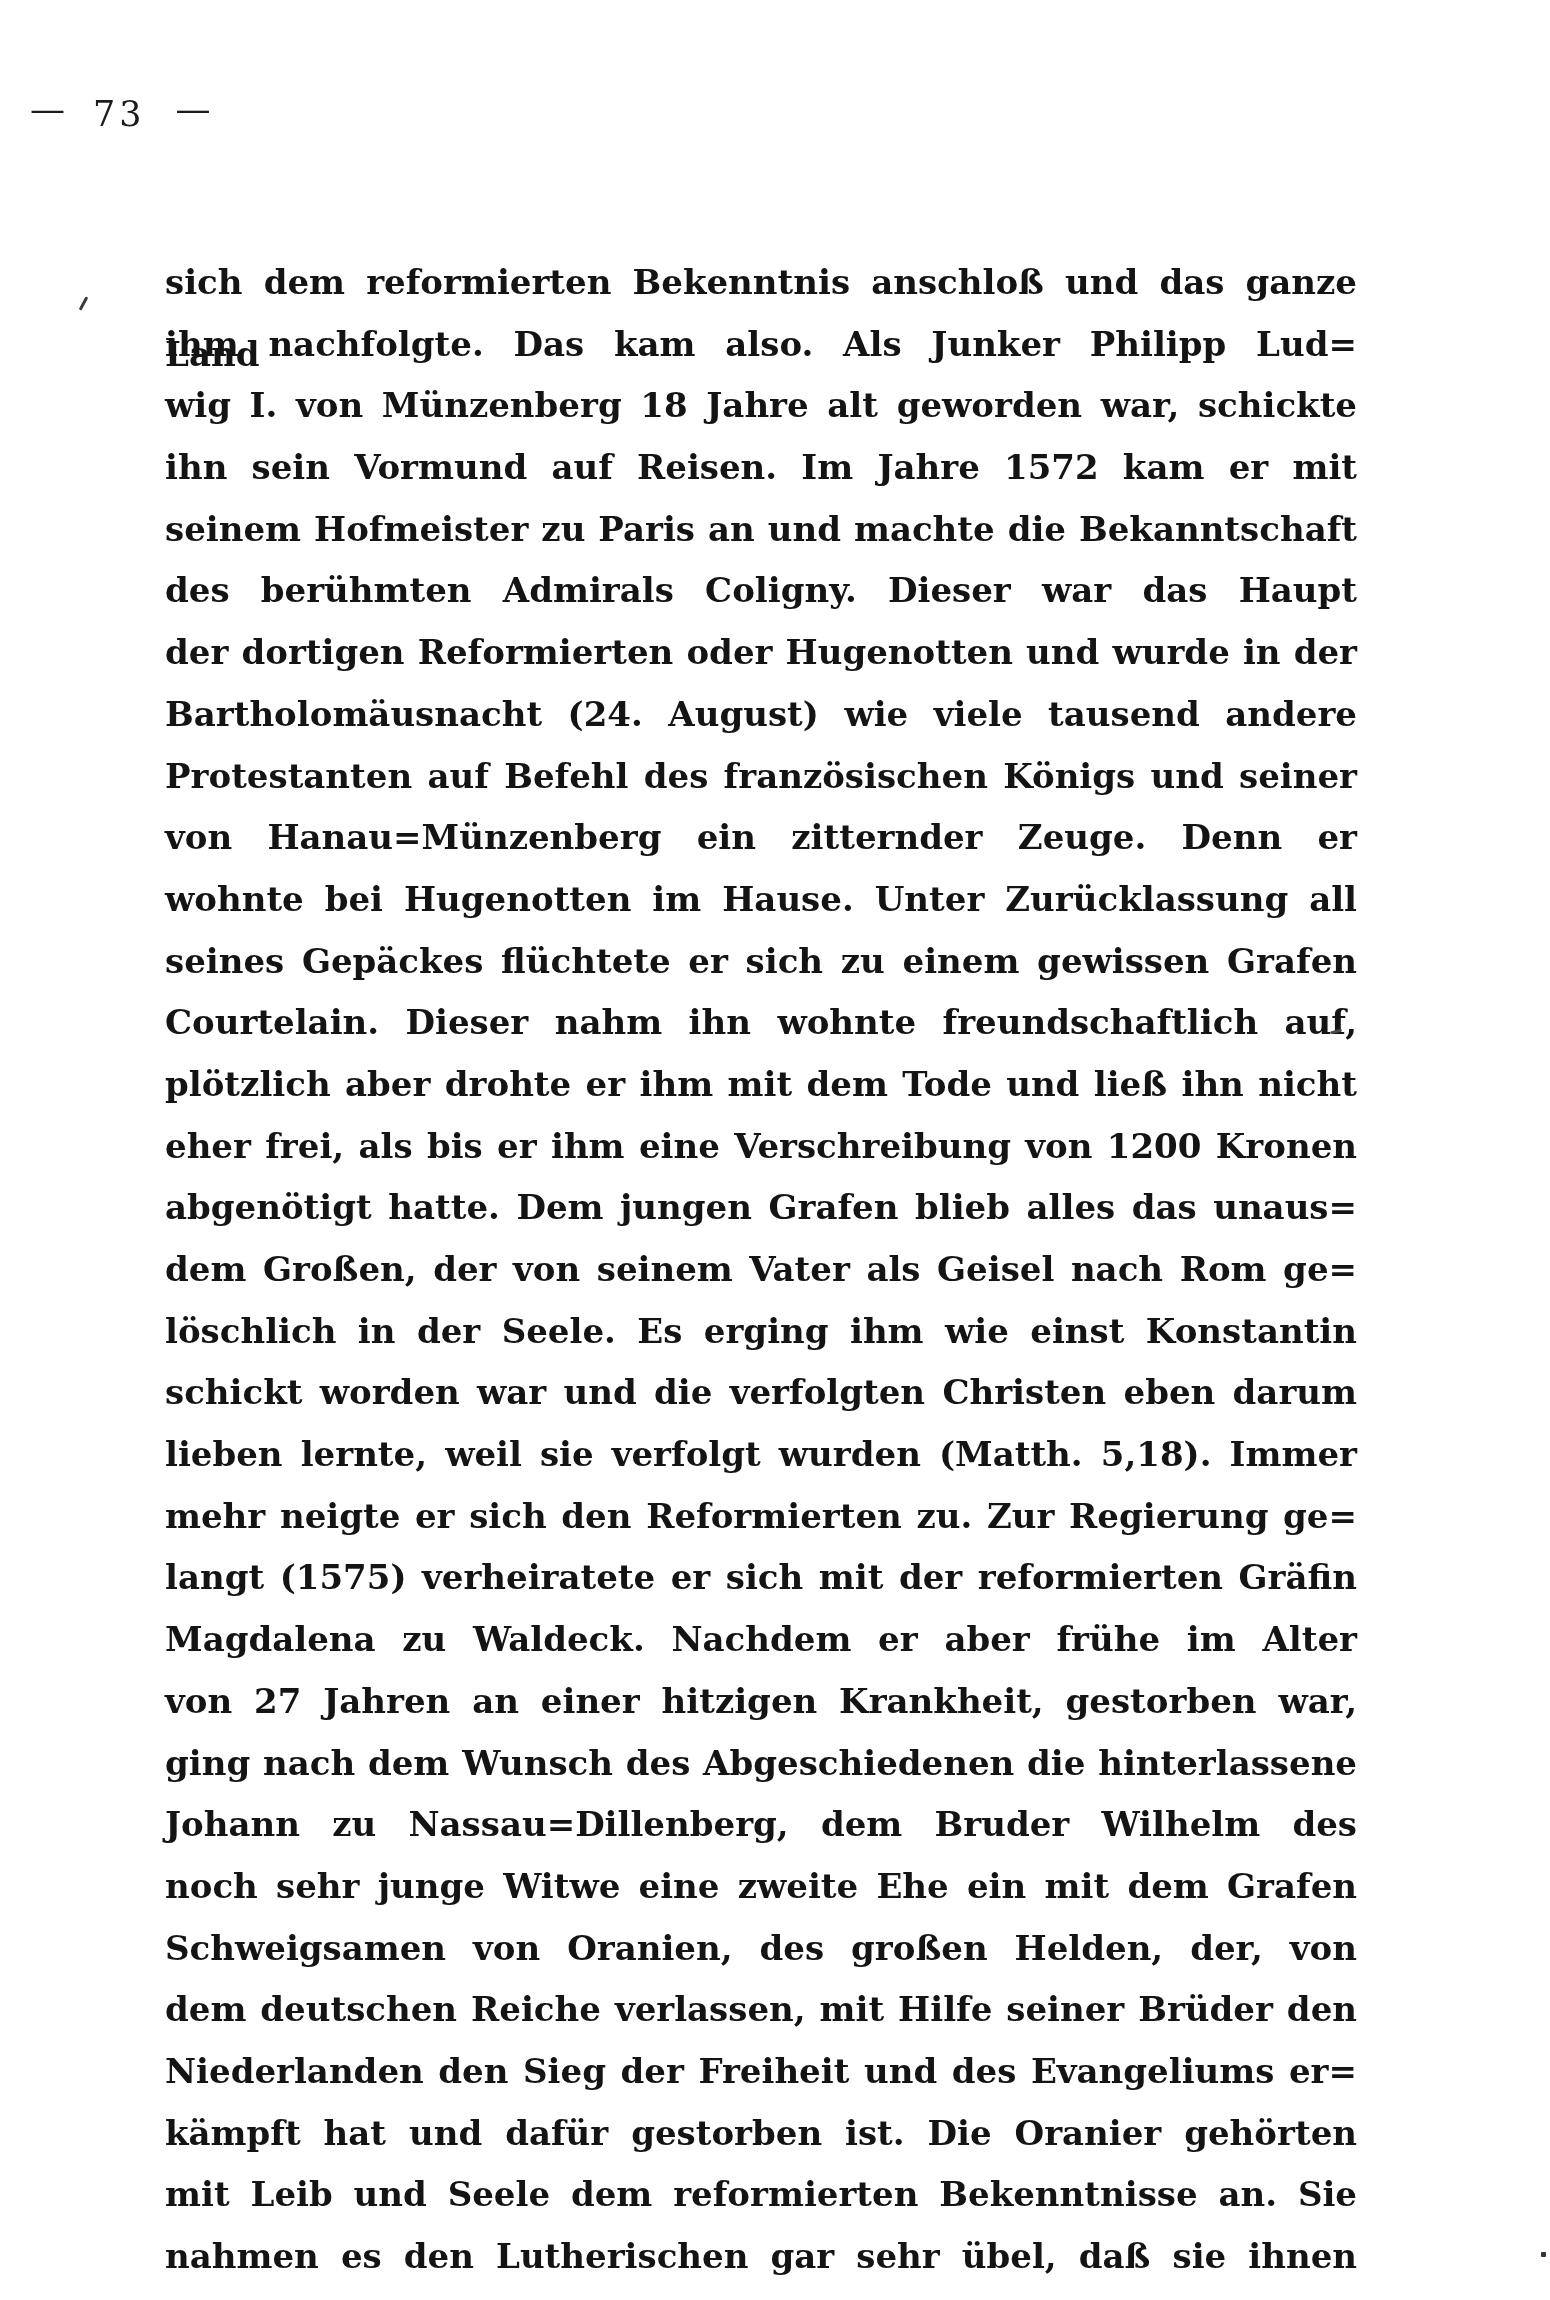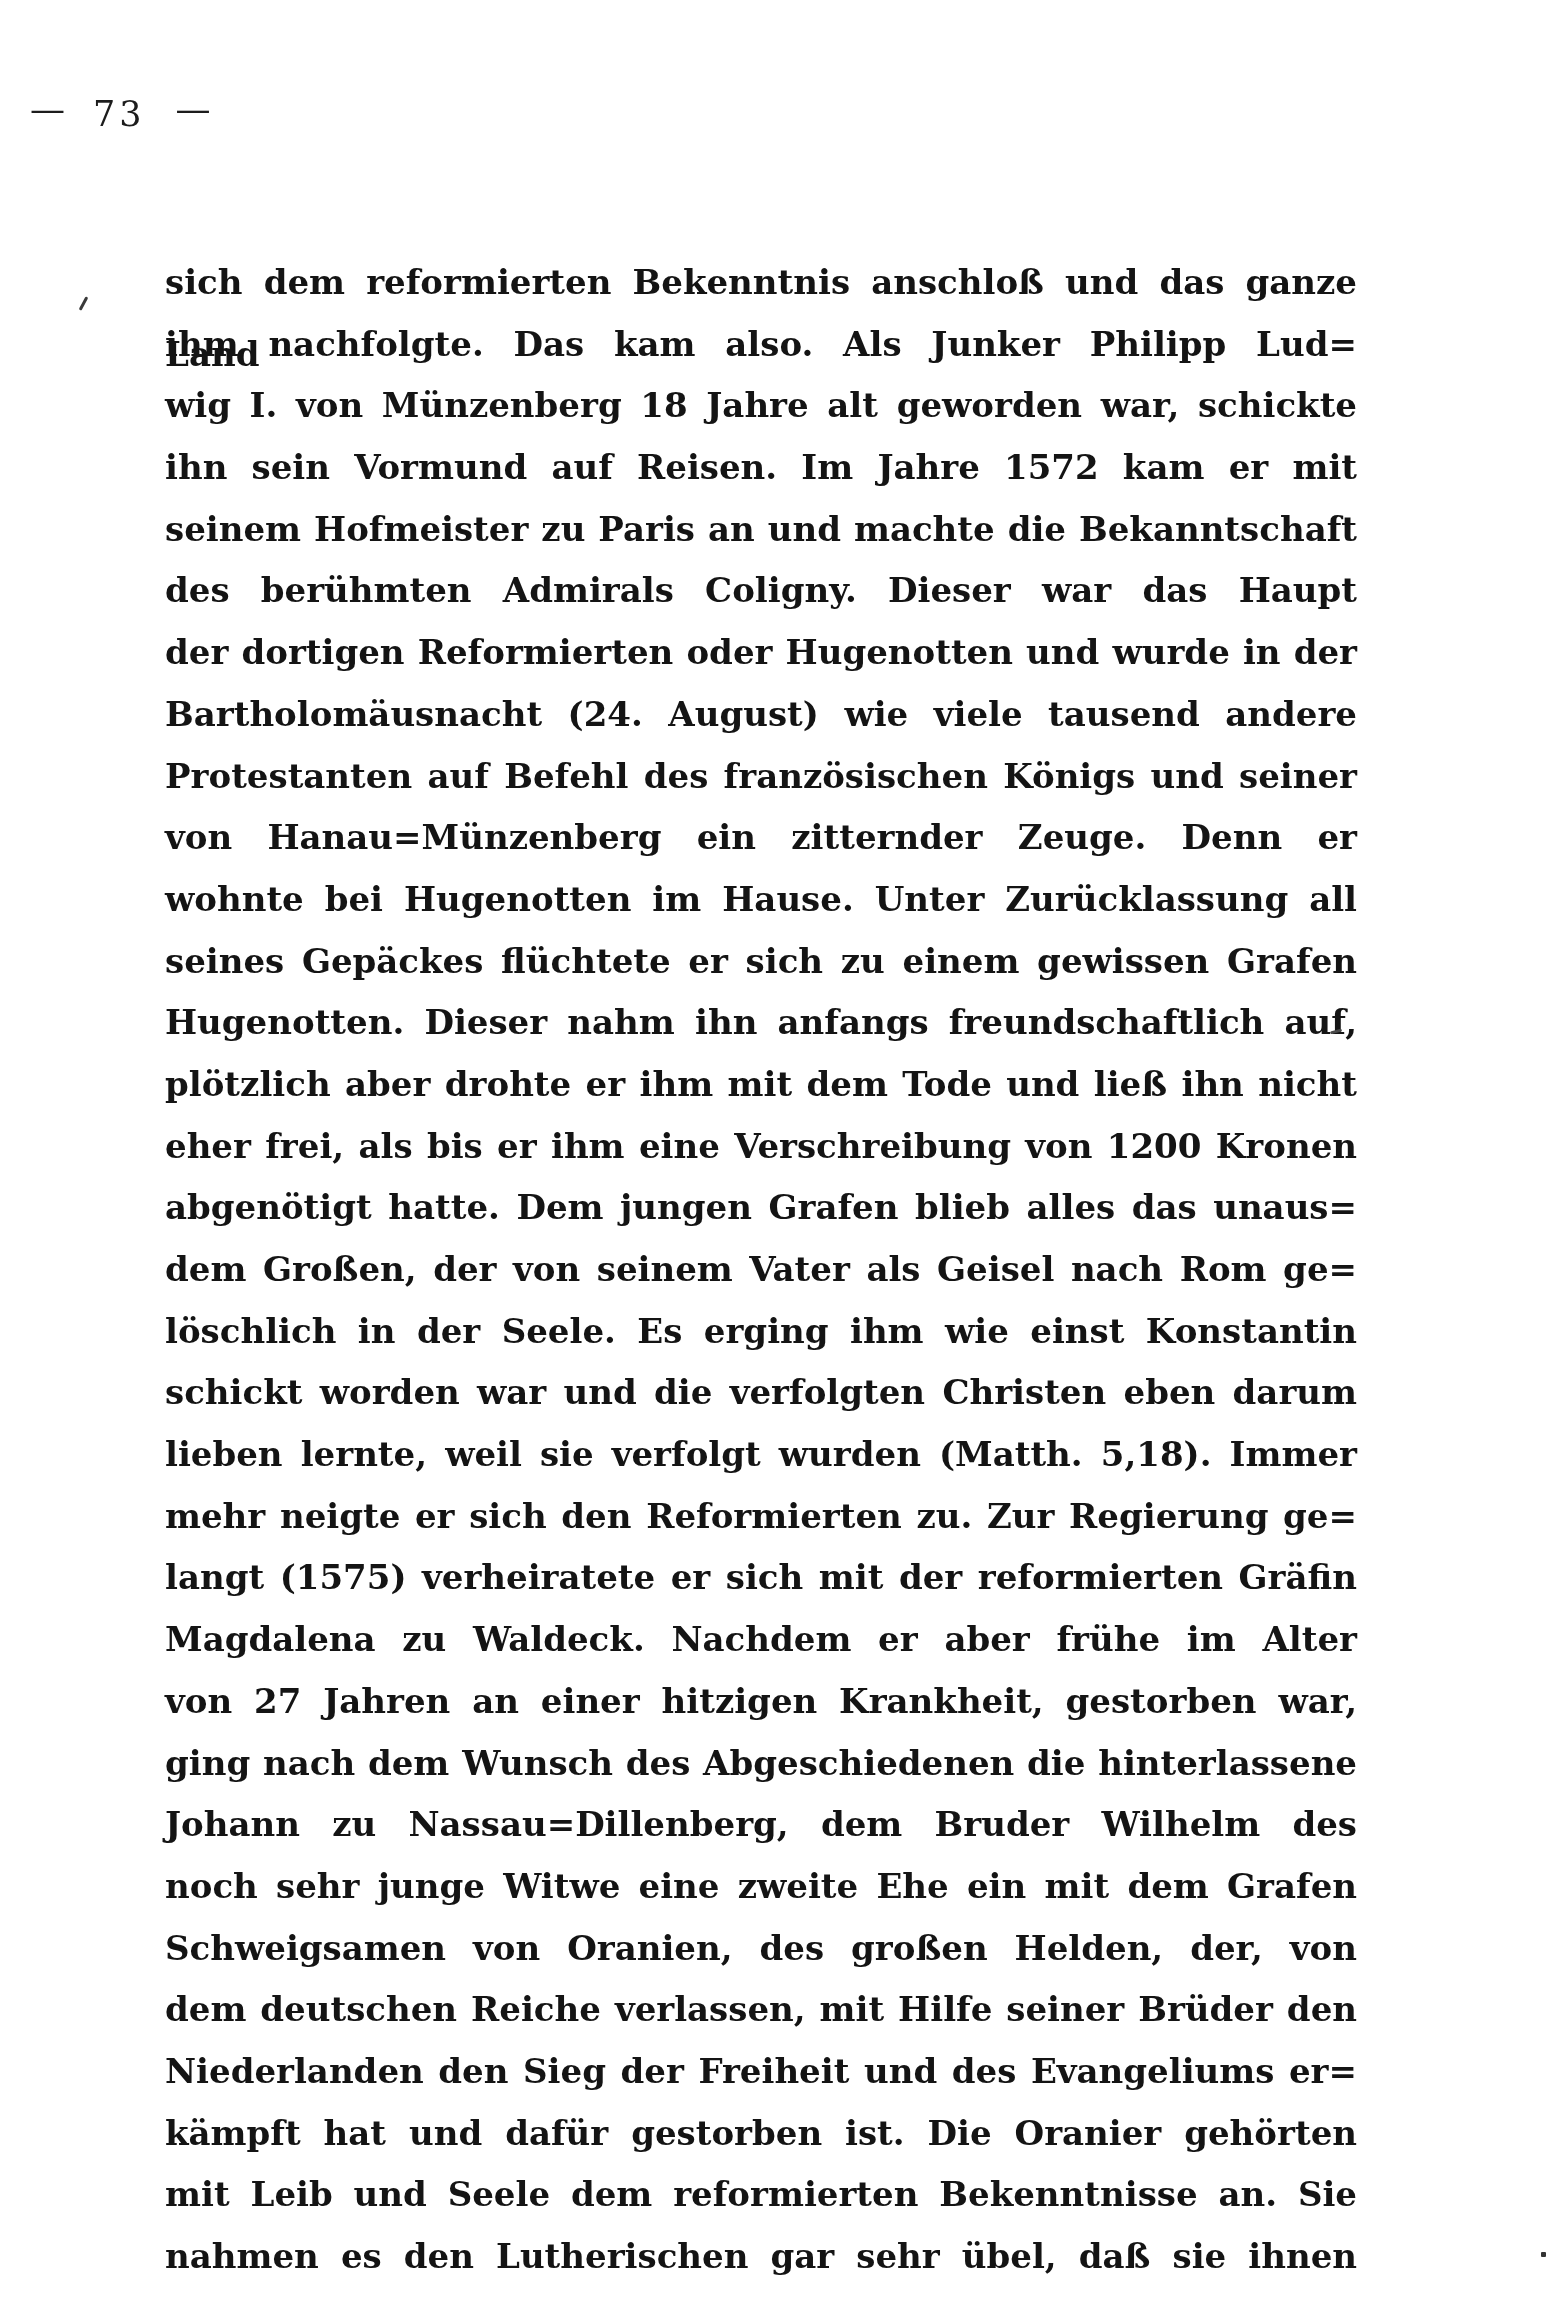--- a/index.html
+++ b/index.html
@@ -76,21 +76,21 @@
       <div class="text-line">wig I. von Münzenberg 18 Jahre alt geworden war, schickte</div>
       <div class="text-line">ihn sein Vormund auf Reisen.  Im Jahre 1572 kam er mit</div>
       <div class="text-line">seinem Hofmeister zu Paris an und machte die Bekanntschaft</div>
       <div class="text-line">des berühmten Admirals Coligny.  Dieser war das Haupt</div>
       <div class="text-line">der dortigen Reformierten oder Hugenotten und wurde in der</div>
       <div class="text-line">Bartholomäusnacht (24. August) wie viele tausend andere</div>
       <div class="text-line">Protestanten auf Befehl des französischen Königs und seiner</div>
       <div class="text-line">von Hanau=Münzenberg ein zitternder Zeuge.  Denn er</div>
       <div class="text-line">wohnte bei Hugenotten im Hause.  Unter Zurücklassung all</div>
       <div class="text-line">seines Gepäckes flüchtete er sich zu einem gewissen Grafen</div>
-      <div class="text-line">Hugenotten.  Dieser nahm ihn anfangs freundschaftlich auf,</div>
+      <div class="text-line">Courtelain.  Dieser nahm ihn wohnte freundschaftlich auf,</div>
       <div class="text-line">plötzlich aber drohte er ihm mit dem Tode und ließ ihn nicht</div>
       <div class="text-line">eher frei, als bis er ihm eine Verschreibung von 1200 Kronen</div>
       <div class="text-line">abgenötigt hatte.  Dem jungen Grafen blieb alles das unaus=</div>
       <div class="text-line">dem Großen, der von seinem Vater als Geisel nach Rom ge=</div>
       <div class="text-line">löschlich in der Seele.  Es erging ihm wie einst Konstantin</div>
       <div class="text-line">schickt worden war und die verfolgten Christen eben darum</div>
       <div class="text-line">lieben lernte, weil sie verfolgt wurden (Matth. 5,18).  Immer</div>
       <div class="text-line">mehr neigte er sich den Reformierten zu.  Zur Regierung ge=</div>
       <div class="text-line">langt (1575) verheiratete er sich mit der reformierten Gräfin</div>
       <div class="text-line">Magdalena zu Waldeck.  Nachdem er aber frühe im Alter</div>

